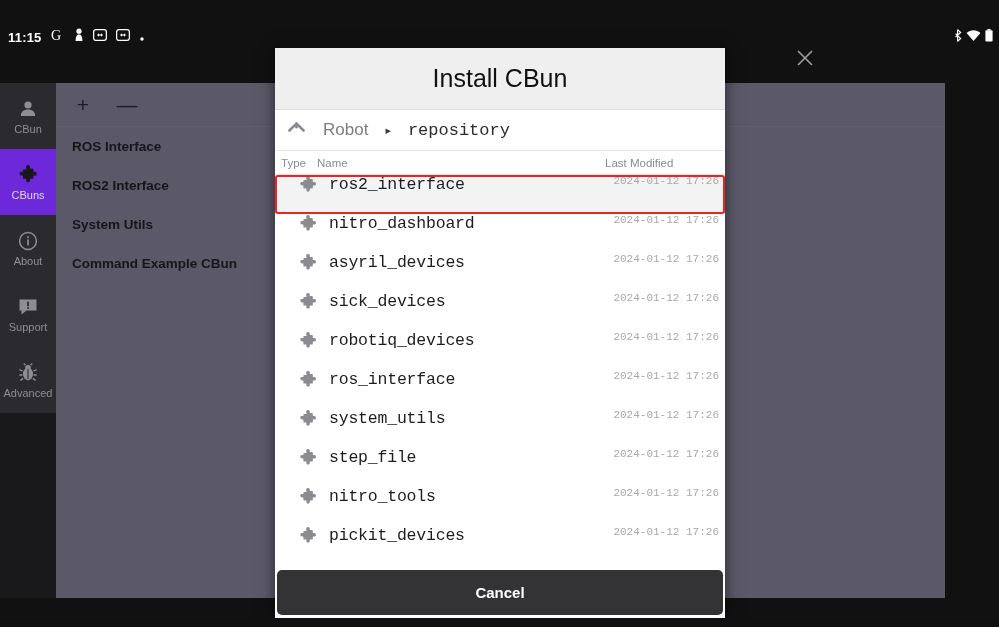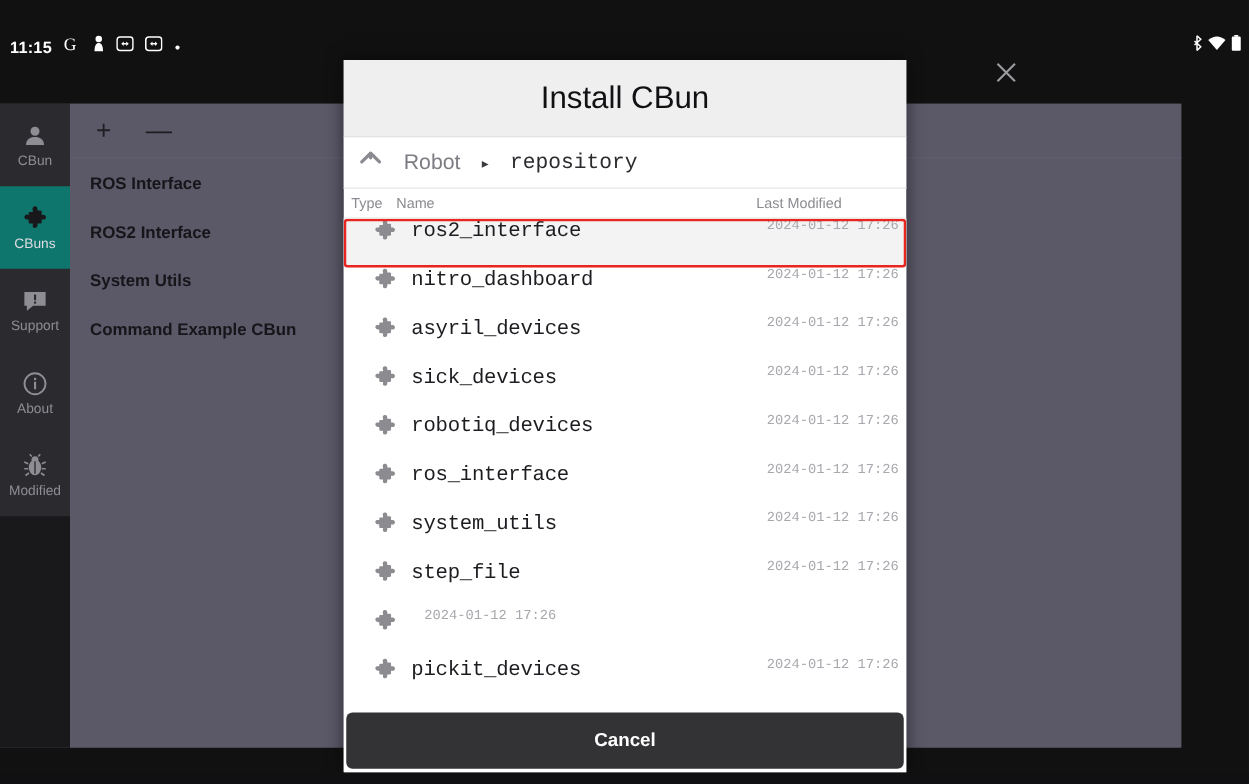--- a/index.html
+++ b/index.html
@@ -59,21 +59,21 @@
   }
   .side-item {
     height: 66px;
     display: flex; flex-direction: column;
     align-items: center; justify-content: center;
     gap: 4px;
     color: #8d8d93;
     font-size: 11px;
   }
   .side-item.active {
-    background: #0f766e;
+    background: #6d28d9;
     color: #d8d8de;
   }
   .side-item.active .side-label { color: #dcdce2; }
   .side-icon { width: 22px; height: 22px; display: block; }
   .side-label { line-height: 1; }
   .side-filler { flex: 1; background: #19191c; }
 
   
   .list-panel {
     position: absolute; left: 56px; top: 0;
@@ -282,50 +282,50 @@
           <svg width="22" height="22" viewBox="0 0 24 24">
               <path d="M10 2.4 a2.2 2.2 0 0 1 4.2 1 v1.5 h2.6 a1 1 0 0 1 1 1 v2.6 h1.5 a2.2 2.2 0 0 1 1 4.2 a2.2 2.2 0 0 1 -1 -0.1 l-1.5 0 v2.6 a1 1 0 0 1 -1 1 h-2.6 v1.5 a2.2 2.2 0 0 1 -4.2 1 a2.2 2.2 0 0 1 0.1 -1 v-1.5 H7.5 a1 1 0 0 1 -1 -1 v-2.6 H5 a2.2 2.2 0 0 1 -1 -4.2 a2.2 2.2 0 0 1 1 0.1 h1.5 V7 a1 1 0 0 1 1 -1 h2.6 V4.5 a2.2 2.2 0 0 1 -0.1 -2.1 z" fill="#18181b"></path>
             </svg>
         </span>
         <span class="side-label">CBuns</span>
       </div>
 
       <div class="side-item">
         <span class="side-icon">
           <svg width="22" height="22" viewBox="0 0 22 22">
+              <circle cx="11" cy="11" r="8.4" fill="none" stroke="#8d8d93" stroke-width="1.5"></circle>
+              <rect x="10.2" y="9.4" width="1.7" height="6" fill="#8d8d93"></rect>
+              <rect x="10.2" y="6.2" width="1.7" height="1.9" fill="#8d8d93"></rect>
+            </svg>
+        </span>
+        <span class="side-label">About</span>
+      </div>
+
+      <div class="side-item">
+        <span class="side-icon">
+          <svg width="22" height="22" viewBox="0 0 22 22">
               <path d="M2.5 3.5 h17 v11 h-10 l-5 4 v-4 h-2 z" fill="#8d8d93"></path>
               <rect x="10.2" y="5.6" width="1.7" height="4.6" fill="#2b2b2f"></rect>
               <rect x="10.2" y="11.2" width="1.7" height="1.7" fill="#2b2b2f"></rect>
             </svg>
         </span>
         <span class="side-label">Support</span>
-      </div>
-
-      <div class="side-item">
-        <span class="side-icon">
-          <svg width="22" height="22" viewBox="0 0 22 22">
-              <circle cx="11" cy="11" r="8.4" fill="none" stroke="#8d8d93" stroke-width="1.5"></circle>
-              <rect x="10.2" y="9.4" width="1.7" height="6" fill="#8d8d93"></rect>
-              <rect x="10.2" y="6.2" width="1.7" height="1.9" fill="#8d8d93"></rect>
-            </svg>
-        </span>
-        <span class="side-label">About</span>
       </div>
 
 
       <div class="side-item">
         <span class="side-icon">
           <svg width="22" height="22" viewBox="0 0 22 22">
               <ellipse cx="11" cy="12" rx="5" ry="6.2" fill="#8d8d93"></ellipse>
               <circle cx="11" cy="5.8" r="2.8" fill="#8d8d93"></circle>
               <path d="M8.4 3.2 L6.8 1.4 M13.6 3.2 L15.2 1.4 M5.6 9 L2.4 7.6 M16.4 9 L19.6 7.6 M5.6 13 L2.4 13 M16.4 13 L19.6 13 M6.2 16.4 L3.4 18.4 M15.8 16.4 L18.6 18.4" stroke="#8d8d93" stroke-width="1.3" fill="none"></path>
               <path d="M11 7 L11 17" stroke="#2b2b2f" stroke-width="1.1"></path>
             </svg>
         </span>
-        <span class="side-label">Modified</span>
+        <span class="side-label">Advanced</span>
       </div>
 
       <div class="side-filler"></div>
     </div>
 
     <div class="list-panel">
       <div class="list-toolbar">
         <span class="tool-btn">+</span>
         <span class="tool-btn">—</span>
       </div>
@@ -440,20 +440,21 @@
         <span class="f-name">step_file</span>
         <span class="f-mod">2024-01-12 17:26</span>
       </div>
 
       <div class="file-row">
         <span class="f-type">
           <svg width="20" height="20" viewBox="0 0 24 24">
               <path d="M10 2.4 a2.2 2.2 0 0 1 4.2 1 v1.5 h2.6 a1 1 0 0 1 1 1 v2.6 h1.5 a2.2 2.2 0 0 1 1 4.2 a2.2 2.2 0 0 1 -1 -0.1 l-1.5 0 v2.6 a1 1 0 0 1 -1 1 h-2.6 v1.5 a2.2 2.2 0 0 1 -4.2 1 a2.2 2.2 0 0 1 0.1 -1 v-1.5 H7.5 a1 1 0 0 1 -1 -1 v-2.6 H5 a2.2 2.2 0 0 1 -1 -4.2 a2.2 2.2 0 0 1 1 0.1 h1.5 V7 a1 1 0 0 1 1 -1 h2.6 V4.5 a2.2 2.2 0 0 1 -0.1 -2.1 z" fill="#8b8b90"></path>
             </svg>
         </span>
+        <span class="f-name">nitro_tools</span>
         <span class="f-mod">2024-01-12 17:26</span>
       </div>
 
       <div class="file-row">
         <span class="f-type">
           <svg width="20" height="20" viewBox="0 0 24 24">
               <path d="M10 2.4 a2.2 2.2 0 0 1 4.2 1 v1.5 h2.6 a1 1 0 0 1 1 1 v2.6 h1.5 a2.2 2.2 0 0 1 1 4.2 a2.2 2.2 0 0 1 -1 -0.1 l-1.5 0 v2.6 a1 1 0 0 1 -1 1 h-2.6 v1.5 a2.2 2.2 0 0 1 -4.2 1 a2.2 2.2 0 0 1 0.1 -1 v-1.5 H7.5 a1 1 0 0 1 -1 -1 v-2.6 H5 a2.2 2.2 0 0 1 -1 -4.2 a2.2 2.2 0 0 1 1 0.1 h1.5 V7 a1 1 0 0 1 1 -1 h2.6 V4.5 a2.2 2.2 0 0 1 -0.1 -2.1 z" fill="#8b8b90"></path>
             </svg>
         </span>
         <span class="f-name">pickit_devices</span>

